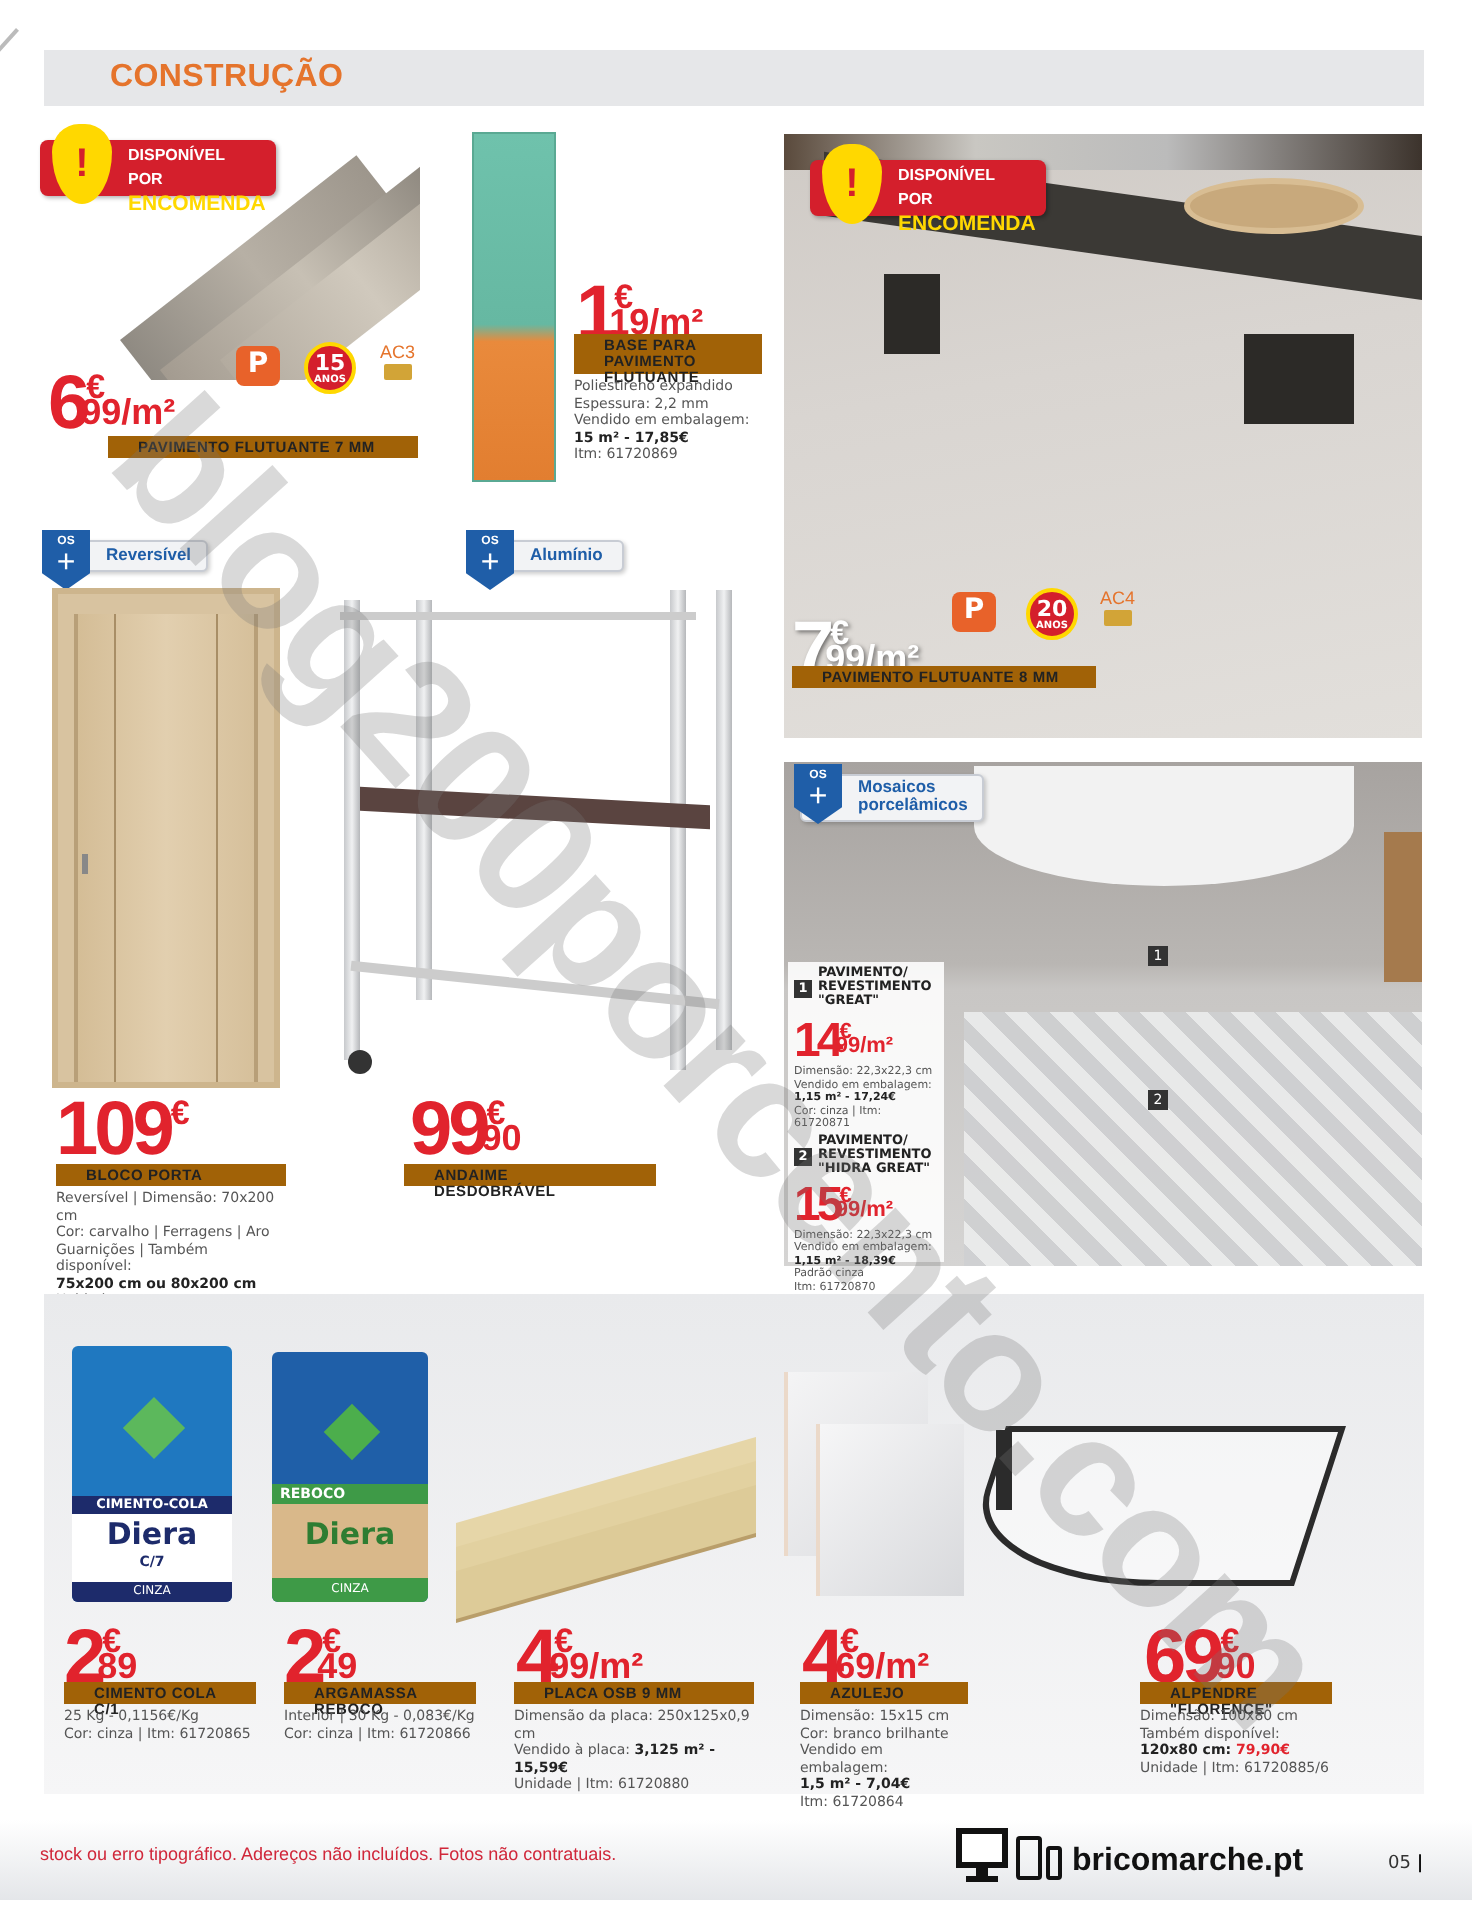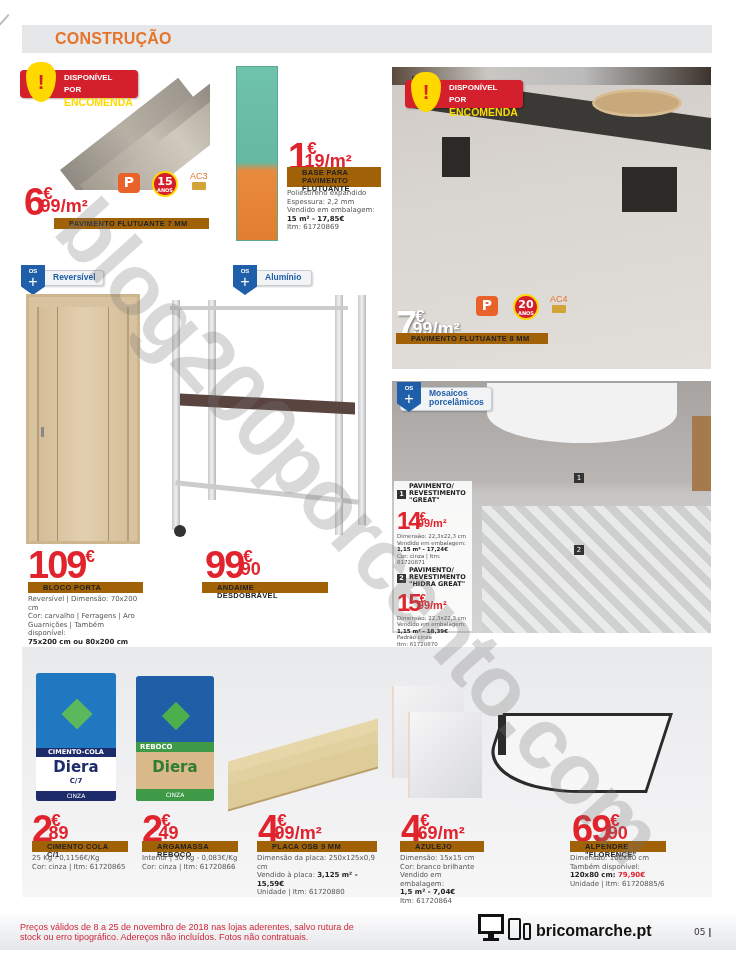--- a/index.html
+++ b/index.html
@@ -293,21 +293,20 @@
   <div class="pdesc">
     <div>Dimensão: 100x80 cm</div>
     <div>Também disponível:</div>
     <div><b>120x80 cm: </b><span class="red">79,90€</span></div>
     <div>Unidade | Itm: 61720885/6</div>
   </div>
 </div>
 
 <div class="abs footer"></div>
 <div class="abs foot-text">
-  <div>Preços válidos de 8 a 25 de novembro de 2018 nas lojas aderentes, salvo rutura de</div>
   <div>stock ou erro tipográfico. Adereços não incluídos. Fotos não contratuais.</div>
 </div>
 <div class="abs" style="left:478px;top:914px;width:54px;height:30px;">
   <div style="position:absolute;left:0;top:0;width:26px;height:20px;border:3px solid #111;background:#fff"></div>
   <div style="position:absolute;left:10px;top:20px;width:6px;height:4px;background:#111"></div>
   <div style="position:absolute;left:5px;top:24px;width:16px;height:3px;background:#111"></div>
   <div style="position:absolute;left:30px;top:4px;width:13px;height:22px;border:2px solid #111;border-radius:2px"></div>
   <div style="position:absolute;left:45px;top:9px;width:8px;height:17px;border:2px solid #111;border-radius:2px"></div>
 </div>
 <a class="abs site">bricomarche.pt</a>

